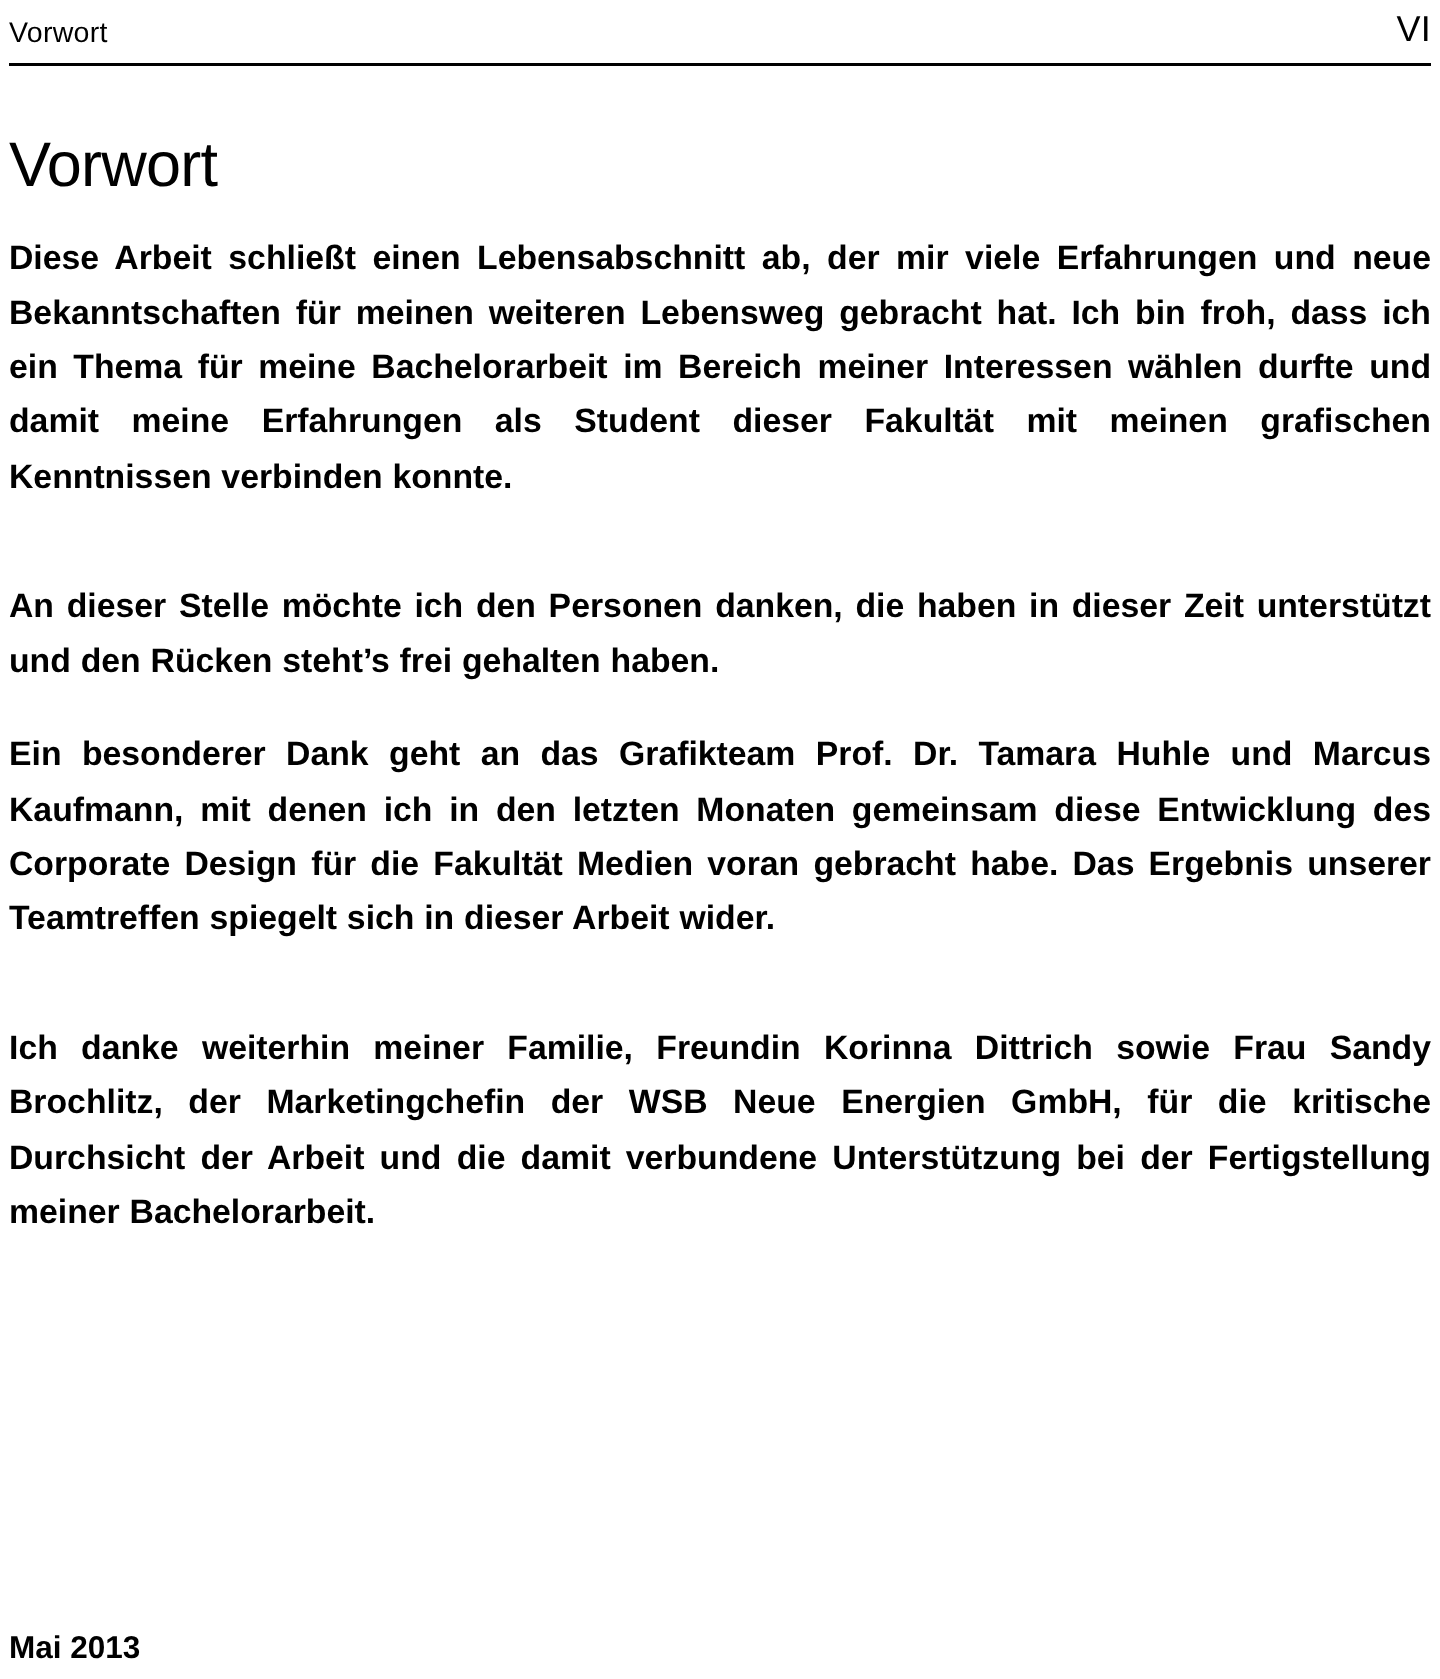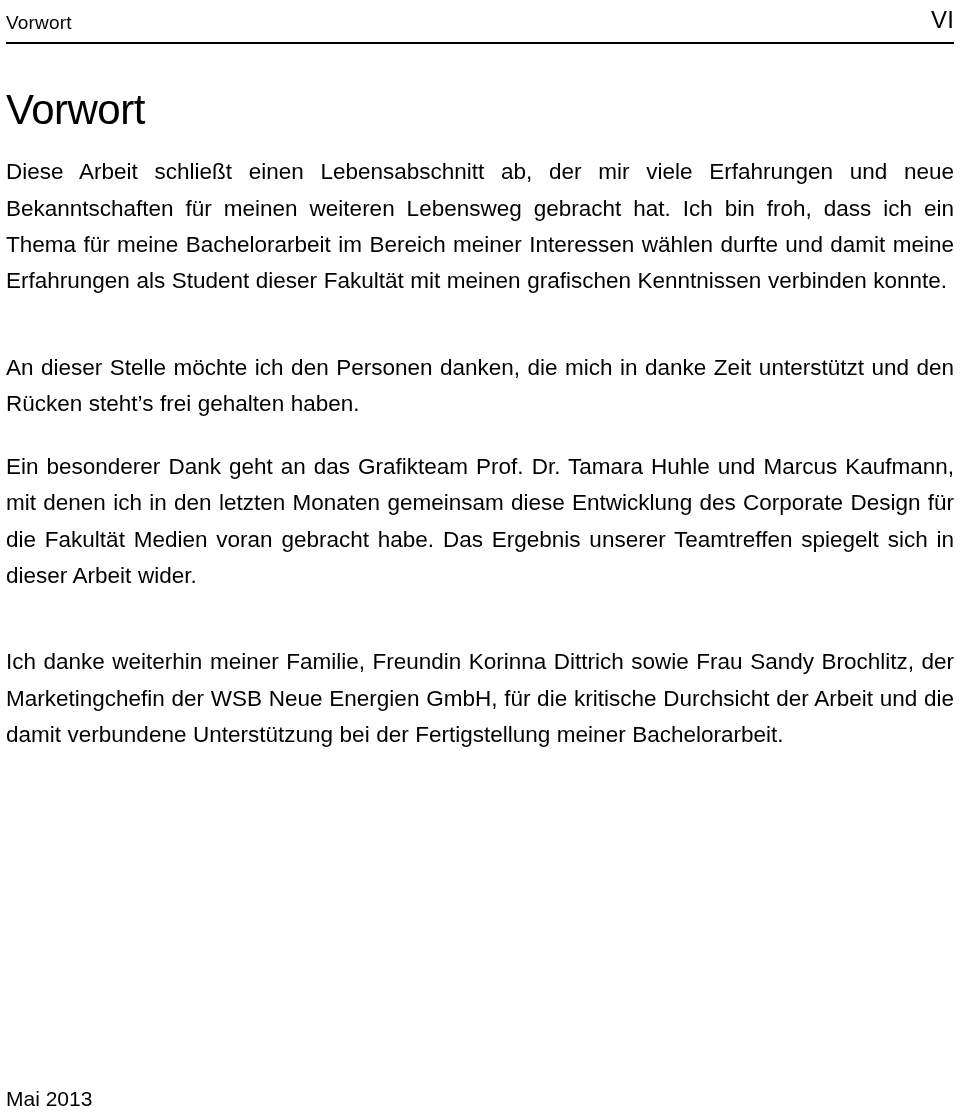--- a/index.html
+++ b/index.html
@@ -47,49 +47,51 @@
     letter-spacing: -0.5px;
     line-height: 1.05;
   }
   
   .para {
     font-size: 22.5px;
     line-height: 1.62;
     text-align: justify;
     margin: 0 0 26px 0;
     word-spacing: 0.3px;
+    font-weight: bold;
   }
   .para.last-block { margin-bottom: 0; }
   .spacer-lg { height: 24px; }
   
   .footer-date {
     position: absolute;
     left: 6px;
     bottom: 8px;
     font-size: 21px;
+    font-weight: bold;
   }
 </style>
 </head>
 <body>
 
 <div class="page">
 
   <div class="header">
     <span class="header-left">Vorwort</span>
     <span class="header-right">VI</span>
   </div>
   <hr class="header-rule">
 
   <h1 class="doc-title">Vorwort</h1>
 
   <p class="para">Diese Arbeit schließt einen Lebensabschnitt ab, der mir viele Erfahrungen und neue Bekanntschaften für meinen weiteren Lebensweg gebracht hat.  Ich bin froh, dass ich ein Thema für meine Bachelorarbeit im Bereich meiner Interessen wählen durfte und damit meine Erfahrungen als Student dieser Fakultät mit meinen grafischen Kenntnissen verbinden konnte.</p>
 
   <div class="spacer-lg"></div>
 
-  <p class="para">An dieser Stelle möchte ich den Personen danken, die mich in danke Zeit unterstützt und den Rücken steht’s frei gehalten haben.</p>
+  <p class="para">An dieser Stelle möchte ich den Personen danken, die haben in dieser Zeit unterstützt und den Rücken steht’s frei gehalten haben.</p>
 
   <p class="para">Ein besonderer Dank geht an das Grafikteam Prof. Dr. Tamara Huhle und Marcus Kaufmann, mit denen ich in den letzten Monaten gemeinsam diese Entwicklung des Corporate Design für die Fakultät Medien voran gebracht habe. Das Ergebnis unserer Teamtreffen spiegelt sich in dieser Arbeit wider.</p>
 
   <div class="spacer-lg"></div>
 
   <p class="para">Ich danke weiterhin meiner Familie, Freundin Korinna Dittrich sowie Frau Sandy Brochlitz, der Marketingchefin der WSB Neue Energien GmbH, für die kritische Durchsicht der Arbeit und die damit verbundene Unterstützung bei der Fertigstellung meiner Bachelorarbeit.</p>
 
   <div class="spacer-lg"></div>
 
 

